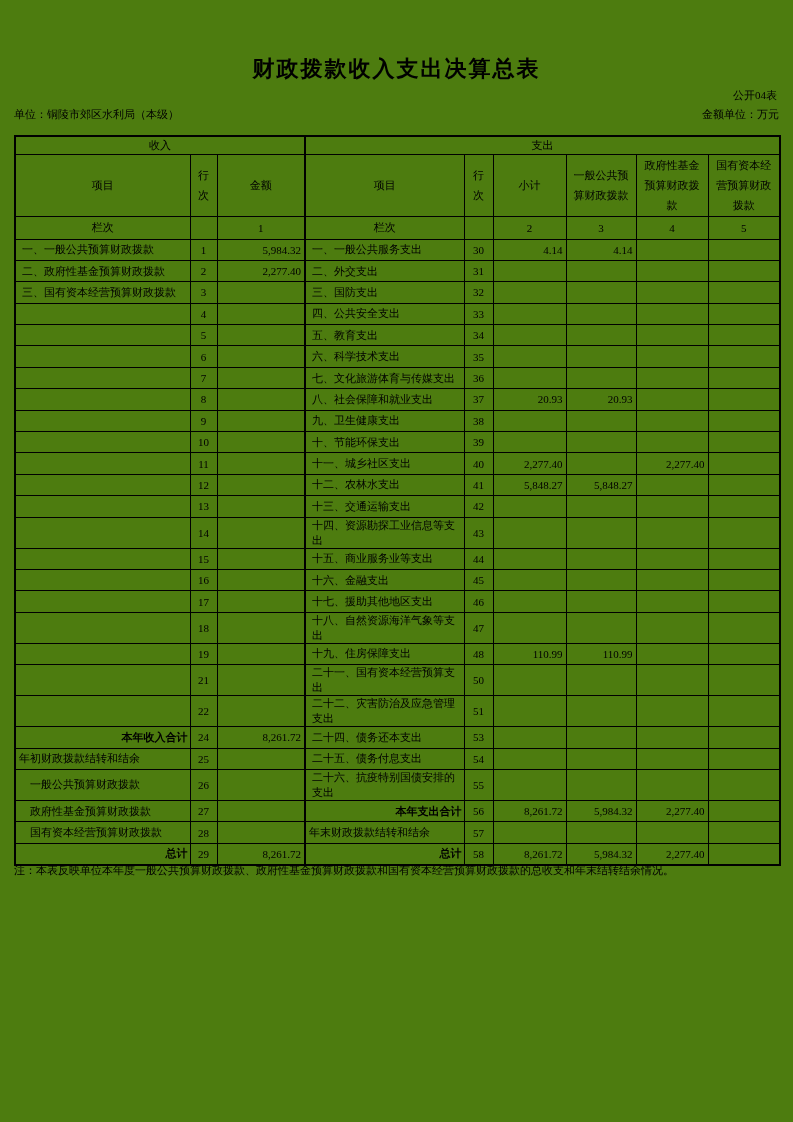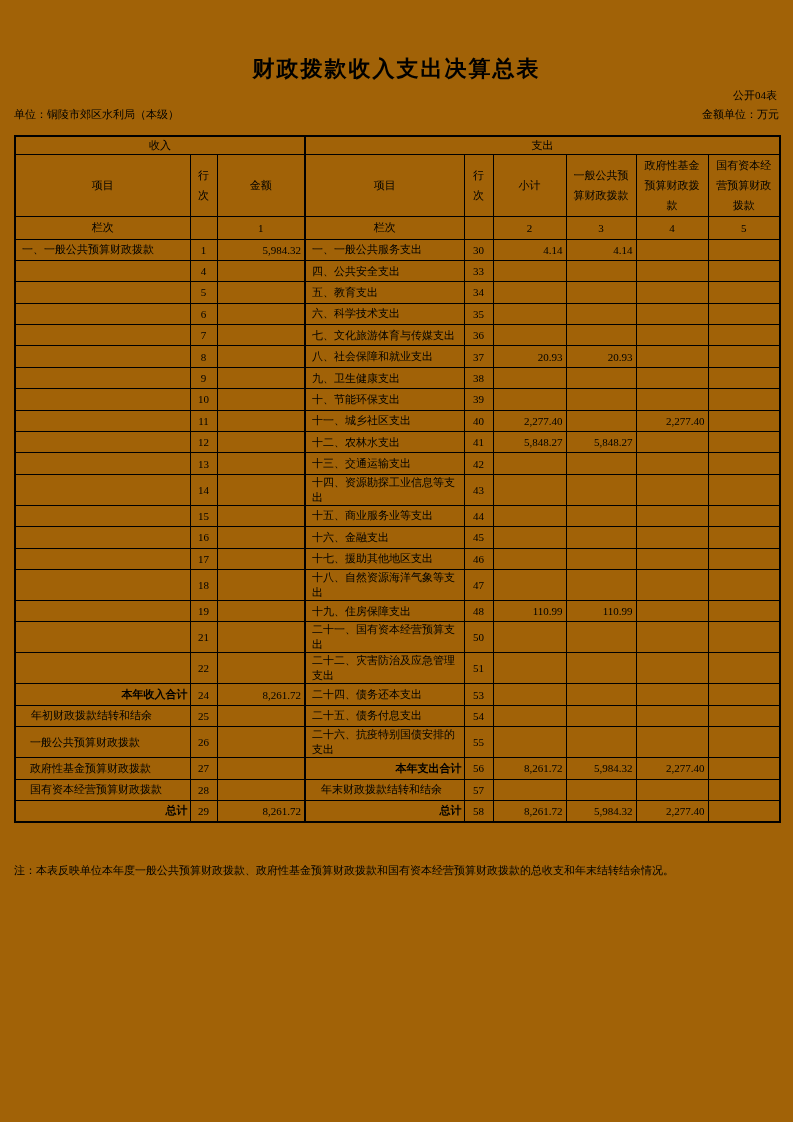--- a/index.html
+++ b/index.html
@@ -1,18 +1,18 @@
 <!DOCTYPE html>
 <html><head>
 <meta charset="utf-8">
 <style>
   html,body{margin:0;padding:0;background:#fff;}
   body{width:793px;height:1122px;position:relative;color:#000;
        font-family:"Liberation Serif", serif;}
-  .page{position:absolute;inset:0;background:#a16207;overflow:hidden;}
+  .page{position:absolute;inset:0;background:#4d7c0f;overflow:hidden;}
   .title{position:absolute;top:54px;left:0;width:100%;text-align:center;
          font-size:22px;font-weight:bold;letter-spacing:2px;margin:0;
          font-family:"Liberation Sans", sans-serif;}
   .table-code{position:absolute;top:88px;right:16px;font-size:11px;}
   .meta-row{position:absolute;top:107px;left:14px;width:765px;
             display:flex;justify-content:space-between;font-size:11px;}
   table{position:absolute;top:135px;left:14px;width:765px;
         border-collapse:collapse;table-layout:fixed;
         border:2px solid #000;}
   th,td{border:1px solid #000;font-size:11px;font-weight:normal;
@@ -21,21 +21,21 @@
   thead .band2{height:62px;}
   thead .band3{height:23px;margin-left:45px;}
   thead th{text-align:center;}
   .wrap-head{padding:0 6px;line-height:20px;}
   .vstack{display:inline-block;width:12px;line-height:20px;word-break:break-all;}
   tbody tr{height:21.4px;}
   .sec-start{border-left:2px solid #000;}
   .cell-line{text-align:center;}
   .cell-num{text-align:right;padding-right:3px;}
   .al-item{text-align:left;padding-left:6px;}
-  .al-left{text-align:left;padding-left:15px;}
+  .al-left{text-align:left;padding-left:3px;}
   .al-indent{text-align:left;padding-left:14px;}
   .al-center{text-align:center;}
   .bold{font-weight:bold;text-align:right;}
   .note{position:absolute;top:863px;left:14px;width:770px;font-size:11px;
         line-height:15px;}
 </style>
 </head>
 <body>
 
 <div class="page">
@@ -92,20 +92,42 @@
           <td class="cell-line">1</td>
           <td class="cell-num">5,984.32</td>
           <td class="cell-item sec-start al-item">一、一般公共服务支出</td>
           <td class="cell-line">30</td>
           <td class="cell-num">4.14</td>
           <td class="cell-num">4.14</td>
           <td class="cell-num"></td>
           <td class="cell-num"></td>
         </tr>
         <tr>
+          <td class="cell-item al-item">二、政府性基金预算财政拨款</td>
+          <td class="cell-line">2</td>
+          <td class="cell-num">2,277.40</td>
+          <td class="cell-item sec-start al-item">二、外交支出</td>
+          <td class="cell-line">31</td>
+          <td class="cell-num"></td>
+          <td class="cell-num"></td>
+          <td class="cell-num"></td>
+          <td class="cell-num"></td>
+        </tr>
+        <tr>
+          <td class="cell-item al-item">三、国有资本经营预算财政拨款</td>
+          <td class="cell-line">3</td>
+          <td class="cell-num"></td>
+          <td class="cell-item sec-start al-item">三、国防支出</td>
+          <td class="cell-line">32</td>
+          <td class="cell-num"></td>
+          <td class="cell-num"></td>
+          <td class="cell-num"></td>
+          <td class="cell-num"></td>
+        </tr>
+        <tr>
           <td class="cell-item al-item"></td>
           <td class="cell-line">4</td>
           <td class="cell-num"></td>
           <td class="cell-item sec-start al-item">四、公共安全支出</td>
           <td class="cell-line">33</td>
           <td class="cell-num"></td>
           <td class="cell-num"></td>
           <td class="cell-num"></td>
           <td class="cell-num"></td>
         </tr>

